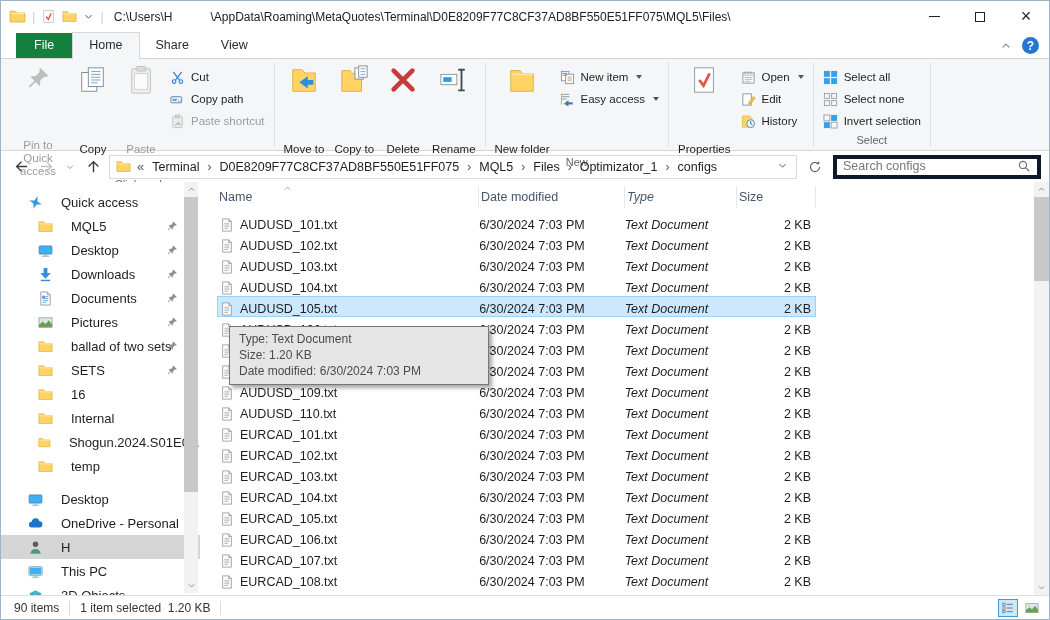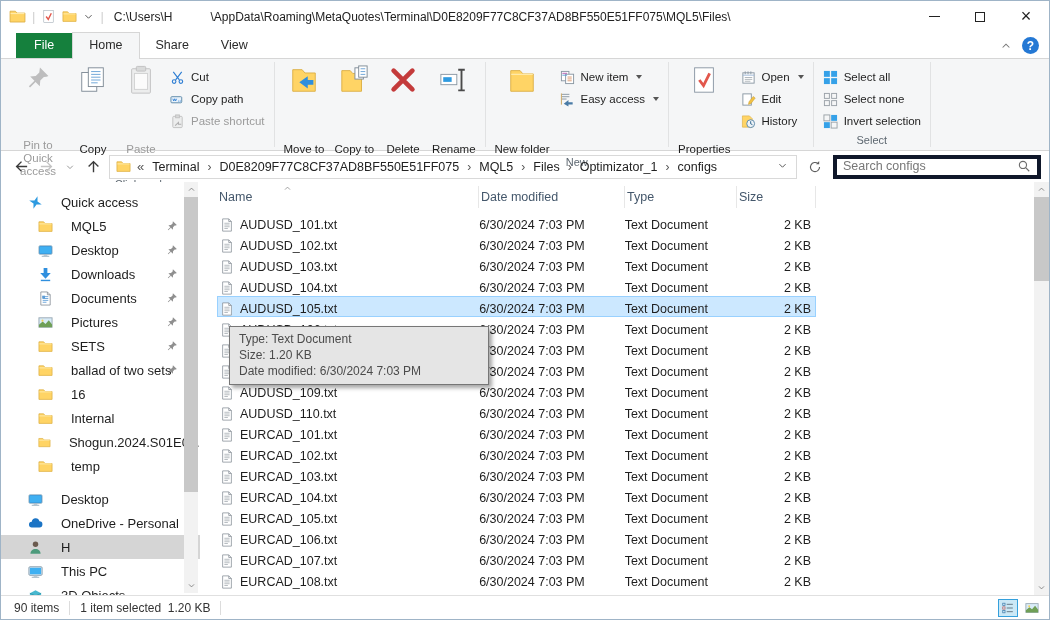--- a/index.html
+++ b/index.html
@@ -66,21 +66,21 @@
   .side-gap { height:9px; }
   .sidescroll { position:absolute; right:2px; top:0; bottom:2px; width:14px; background:#f2f2f2; }
   .sidescroll .thumb { position:absolute; top:15px; left:0; width:14px; height:295px; background:#c8c8c8; }
   .scroll-arrow { position:absolute; left:0; width:14px; height:15px; display:flex; align-items:center; justify-content:center; background:#f2f2f2; }
 
   
   .filearea { position:absolute; left:200px; right:15px; top:0; bottom:0; overflow:hidden; }
   .cols { position:relative; display:flex; height:30px; align-items:center; margin-left:16px; width:599px; color:#44576b; font-size:12.5px; }
   .colh { height:22px; display:flex; align-items:center; padding-left:2px; border-right:1px solid #e7e7e7; }
   .sortmark { position:absolute; left:66px; top:0px; }
-  .c-name { width:262px; } .c-date { width:146px; } .c-type { width:112px; } .c-size { width:79px; }
+  .c-name { width:262px; } .c-date { width:146px; } .c-type { width:112px;font-style:italic; } .c-size { width:79px; }
   .rows { margin-left:16px; width:599px; }
   .frow { display:flex; align-items:flex-end; height:21px; font-size:12.5px; color:#1e1e1e; border:1px solid transparent; }
   .frow .c-name { display:flex; align-items:center; gap:6px; padding-left:2px; overflow:hidden; }
   .frow .c-size { text-align:right; padding-right:4px; }
   .frow.sel { background:#cce8ff; border:1px solid #99d1ff; }
   .filescroll { position:absolute; right:0; top:0; bottom:0; width:15px; background:#f2f2f2; }
   .filescroll .thumb { position:absolute; top:15px; left:0; width:15px; height:84px; background:#c8c8c8; }
 
   
   .tooltip { position:absolute; left:28px; top:144px; width:260px; background:#e5e5e5; border:1px solid #767676; box-shadow:3px 3px 4px rgba(0,0,0,.35); padding:4px 9px 5px; font-size:12px; color:#4b4b4b; line-height:16px; z-index:6; }
@@ -600,30 +600,30 @@
             </svg>
     <span class="slabel">Pictures</span>
     <svg class="spin" width="12" height="12">
               <use href="#i-pin"></use>
             </svg>
   </div>
           <div class="side-item lvl2">
     <svg width="15" height="15">
               <use href="#i-folder"></use>
             </svg>
-    <span class="slabel">SETS</span>
+    <span class="slabel">ballad of two sets</span>
     <svg class="spin" width="12" height="12">
               <use href="#i-pin"></use>
             </svg>
   </div>
           <div class="side-item lvl2">
     <svg width="15" height="15">
               <use href="#i-folder"></use>
             </svg>
-    <span class="slabel">ballad of two sets</span>
+    <span class="slabel">SETS</span>
     <svg class="spin" width="12" height="12">
               <use href="#i-pin"></use>
             </svg>
   </div>
           <div class="side-item lvl2">
     <svg width="15" height="15">
               <use href="#i-folder"></use>
             </svg>
     <span class="slabel">16</span>
 

